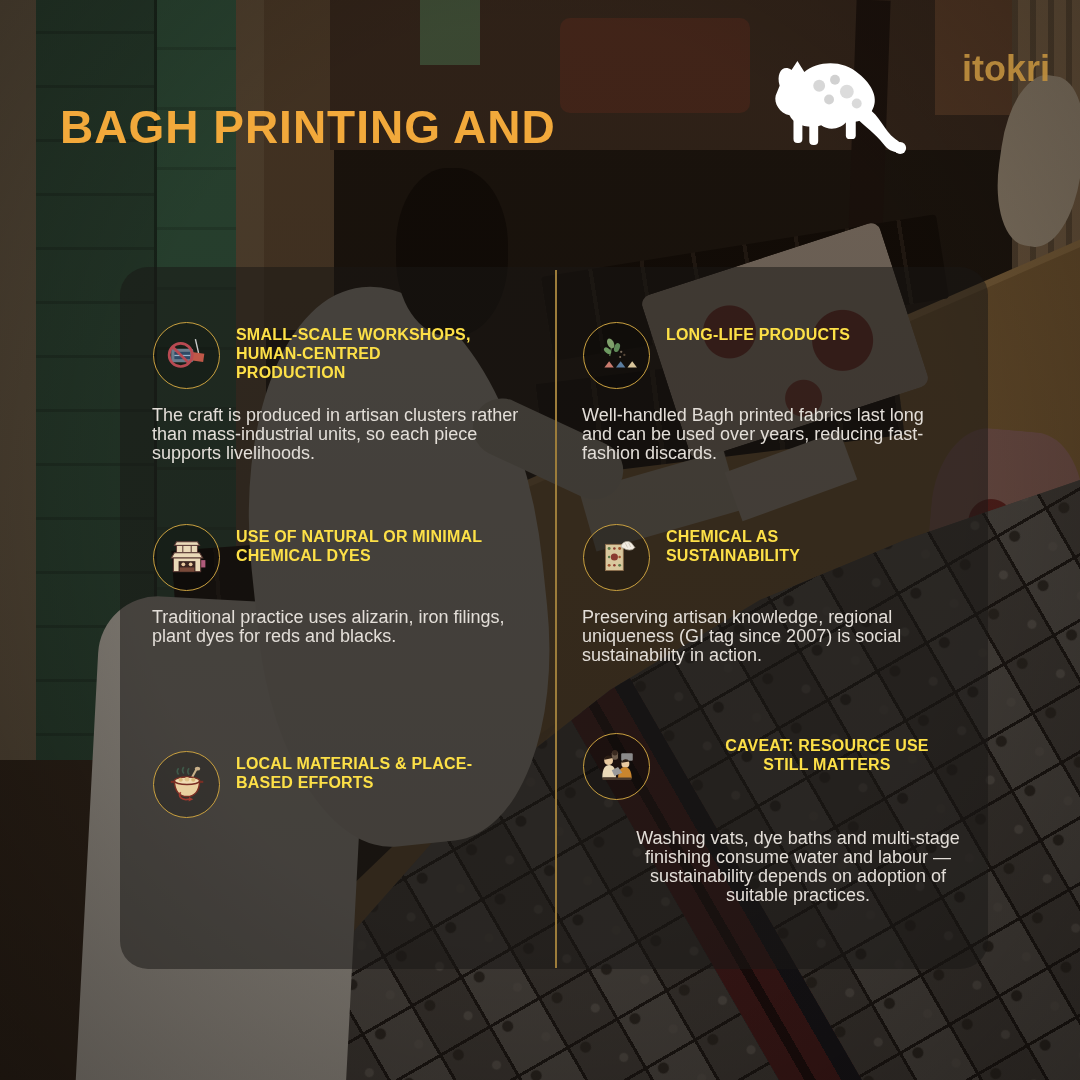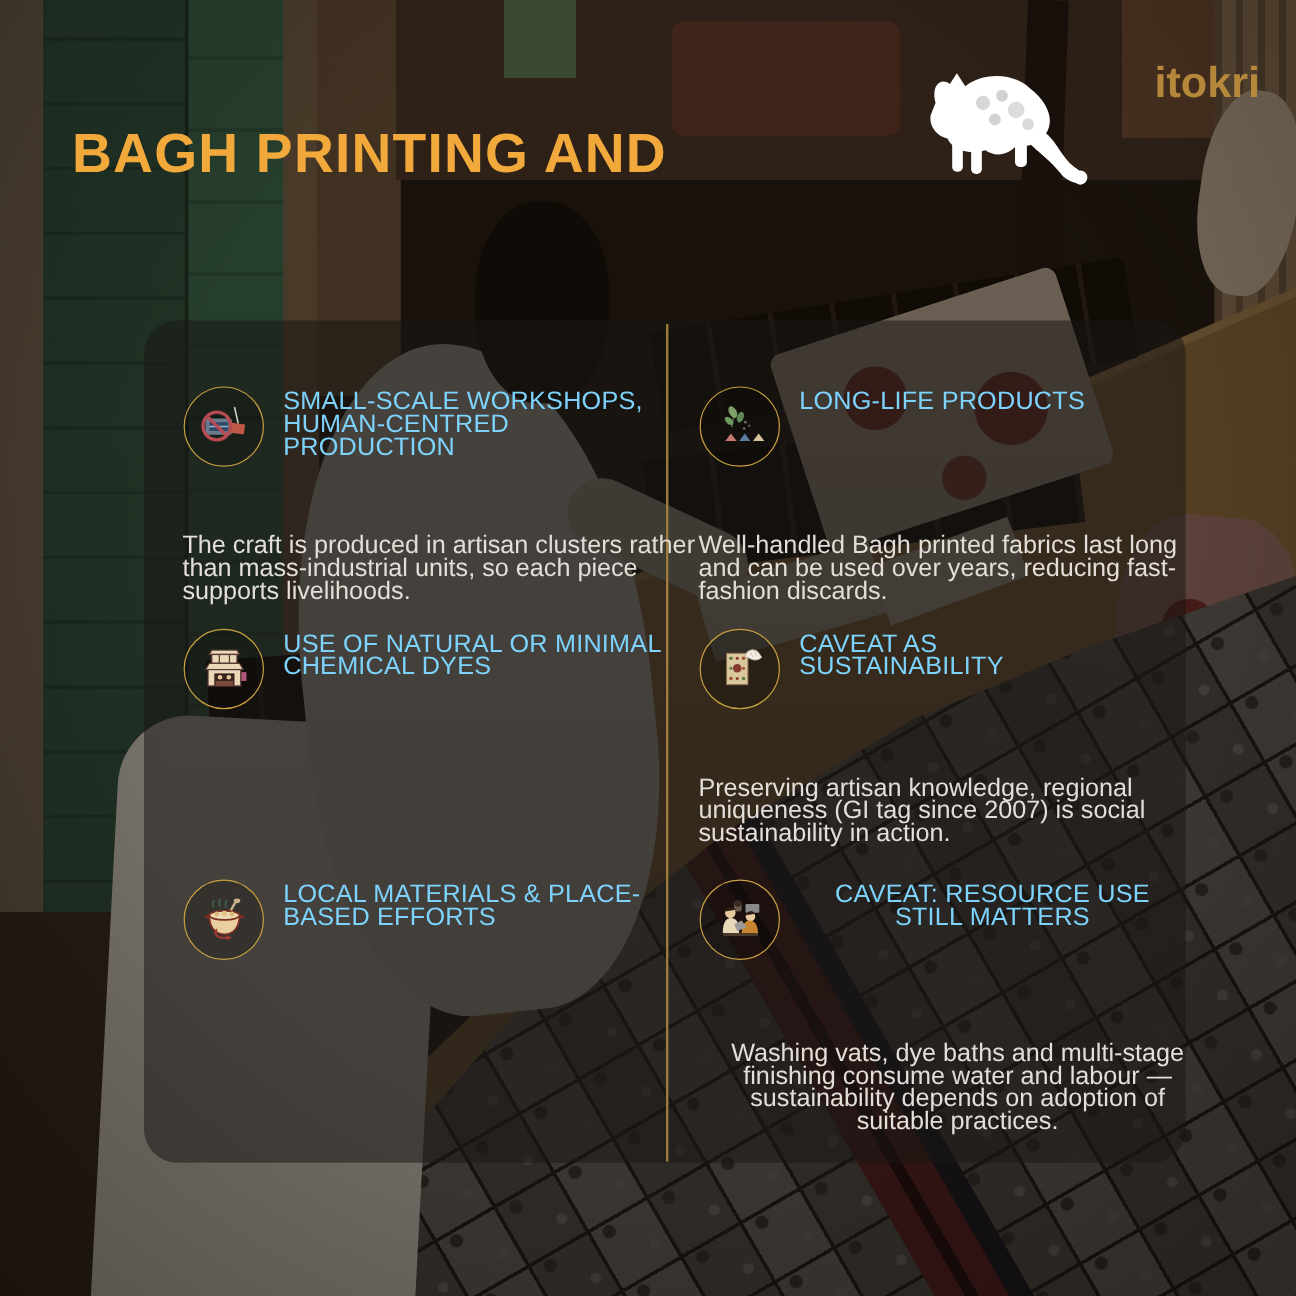--- a/index.html
+++ b/index.html
@@ -85,28 +85,28 @@
 
   .title-wrap{left:60px;top:96px;width:960px;z-index:12;text-align:left;
     color:#F2A93B;font-weight:800;font-size:46px;line-height:62px;letter-spacing:1px;}
   .logo{top:48px;right:30px;z-index:12;color:#BF8F3E;font-weight:800;font-size:36px;
     letter-spacing:0;opacity:.92;}
   .tiger{left:750px;top:52px;width:168px;height:104px;z-index:13;}
 
   .sec{position:absolute;z-index:12;width:440px;height:240px;}
   .s1{left:153px;top:322px;} .s2{left:583px;top:322px;}
   .s3{left:153px;top:524px;} .s4{left:583px;top:524px;}
-  .s5{left:153px;top:733px;} .s6{left:583px;top:733px;text-align:center;}
+  .s5{left:153px;top:751px;} .s6{left:583px;top:733px;text-align:center;}
   .icon-circle{position:absolute;left:0;top:0;width:67px;height:67px;border-radius:50%;
     border:1.5px solid #c9a03f;background:rgba(0,0,0,.22);
     display:flex;align-items:center;justify-content:center;}
-  .sec-title{position:absolute;left:83px;top:3px;width:322px;color:#7dd3fc;
-    font-weight:400;font-size:21px;line-height:19px;letter-spacing:.2px;white-space:pre-line;}
+  .sec-title{position:absolute;left:83px;top:3px;width:322px;color:#fde047;
+    font-weight:700;font-size:16px;line-height:19px;letter-spacing:.2px;white-space:pre-line;}
   .sec-body{position:absolute;left:-1px;top:84px;width:432px;color:#E3DED8;
-    font-size:21px;line-height:19px;white-space:pre-line;margin-top:39px;}
+    font-size:18px;line-height:19px;white-space:pre-line;}
   .s5 .sec-body,.s6 .sec-body{top:96px;}
 </style>
 </head>
 <body>
 
 <div id="page">
 
   <div class="abs wall-left"></div>
   <div class="abs door-a"></div>
   <div class="abs door-b"></div>
@@ -216,41 +216,43 @@
         <rect x="7" y="20" width="26" height="13" fill="#ead9b8" stroke="#5a3a35" stroke-width="1"></rect>
         <rect x="12" y="23" width="16" height="10" fill="#3a2420"></rect>
         <circle cx="16.5" cy="26" r="1.8" fill="#e8c9a0"></circle>
         <circle cx="23.5" cy="26" r="1.8" fill="#e8c9a0"></circle>
         <rect x="13" y="29" width="14" height="4" fill="#7a4a3a"></rect>
         <rect x="33.5" y="22" width="4" height="7" fill="#b05a7a"></rect>
       </svg>
     </div>
     <div class="sec-title">USE OF NATURAL OR MINIMAL
 CHEMICAL DYES</div>
+    <div class="sec-body">Traditional practice uses alizarin, iron filings,
+plant dyes for reds and blacks.</div>
   </div>
 
   <div class="sec s4">
     <div class="icon-circle">
       <svg width="42" height="42" viewBox="0 0 40 40">
         <rect x="9" y="7" width="17" height="25" fill="#d9c89e" stroke="#8a6b4a" stroke-width="0.8"></rect>
         <circle cx="17.5" cy="19" r="3.4" fill="#8a3a30"></circle>
         <circle cx="12.5" cy="11" r="1.4" fill="#5a7a4a"></circle>
           <circle cx="22.5" cy="11" r="1.4" fill="#a0522d"></circle>
         <circle cx="12.5" cy="27" r="1.4" fill="#a0522d"></circle>
           <circle cx="22.5" cy="27" r="1.4" fill="#5a7a4a"></circle>
         <circle cx="12.5" cy="19" r="1.2" fill="#5a7a4a"></circle>
           <circle cx="22.5" cy="19" r="1.2" fill="#a0522d"></circle>
         <circle cx="17.5" cy="11" r="1.2" fill="#8a3a30"></circle>
           <circle cx="17.5" cy="27" r="1.2" fill="#8a3a30"></circle>
         <path d="M24 8 C26 4 31 3 34 6 L37 10 C35 13 30 13 27 11 L24 10 Z" fill="#f2ece2" stroke="#b0a898" stroke-width="0.7"></path>
         <line x1="28" y1="6" x2="30" y2="10" stroke="#c9bfae" stroke-width="0.7"></line>
         <line x1="31" y1="5.5" x2="33" y2="9.5" stroke="#c9bfae" stroke-width="0.7"></line>
       </svg>
     </div>
-    <div class="sec-title">CAVEAT AS
+    <div class="sec-title">CHEMICAL AS
 SUSTAINABILITY</div>
     <div class="sec-body">Preserving artisan knowledge, regional
 uniqueness (GI tag since 2007) is social
 sustainability in action.</div>
   </div>
 
   <div class="sec s5">
     <div class="icon-circle">
       <svg width="42" height="42" viewBox="0 0 40 40">
         <path d="M12 4 q-2.5 3 0 6" stroke="#3f5a4a" stroke-width="1.6" fill="none"></path>

